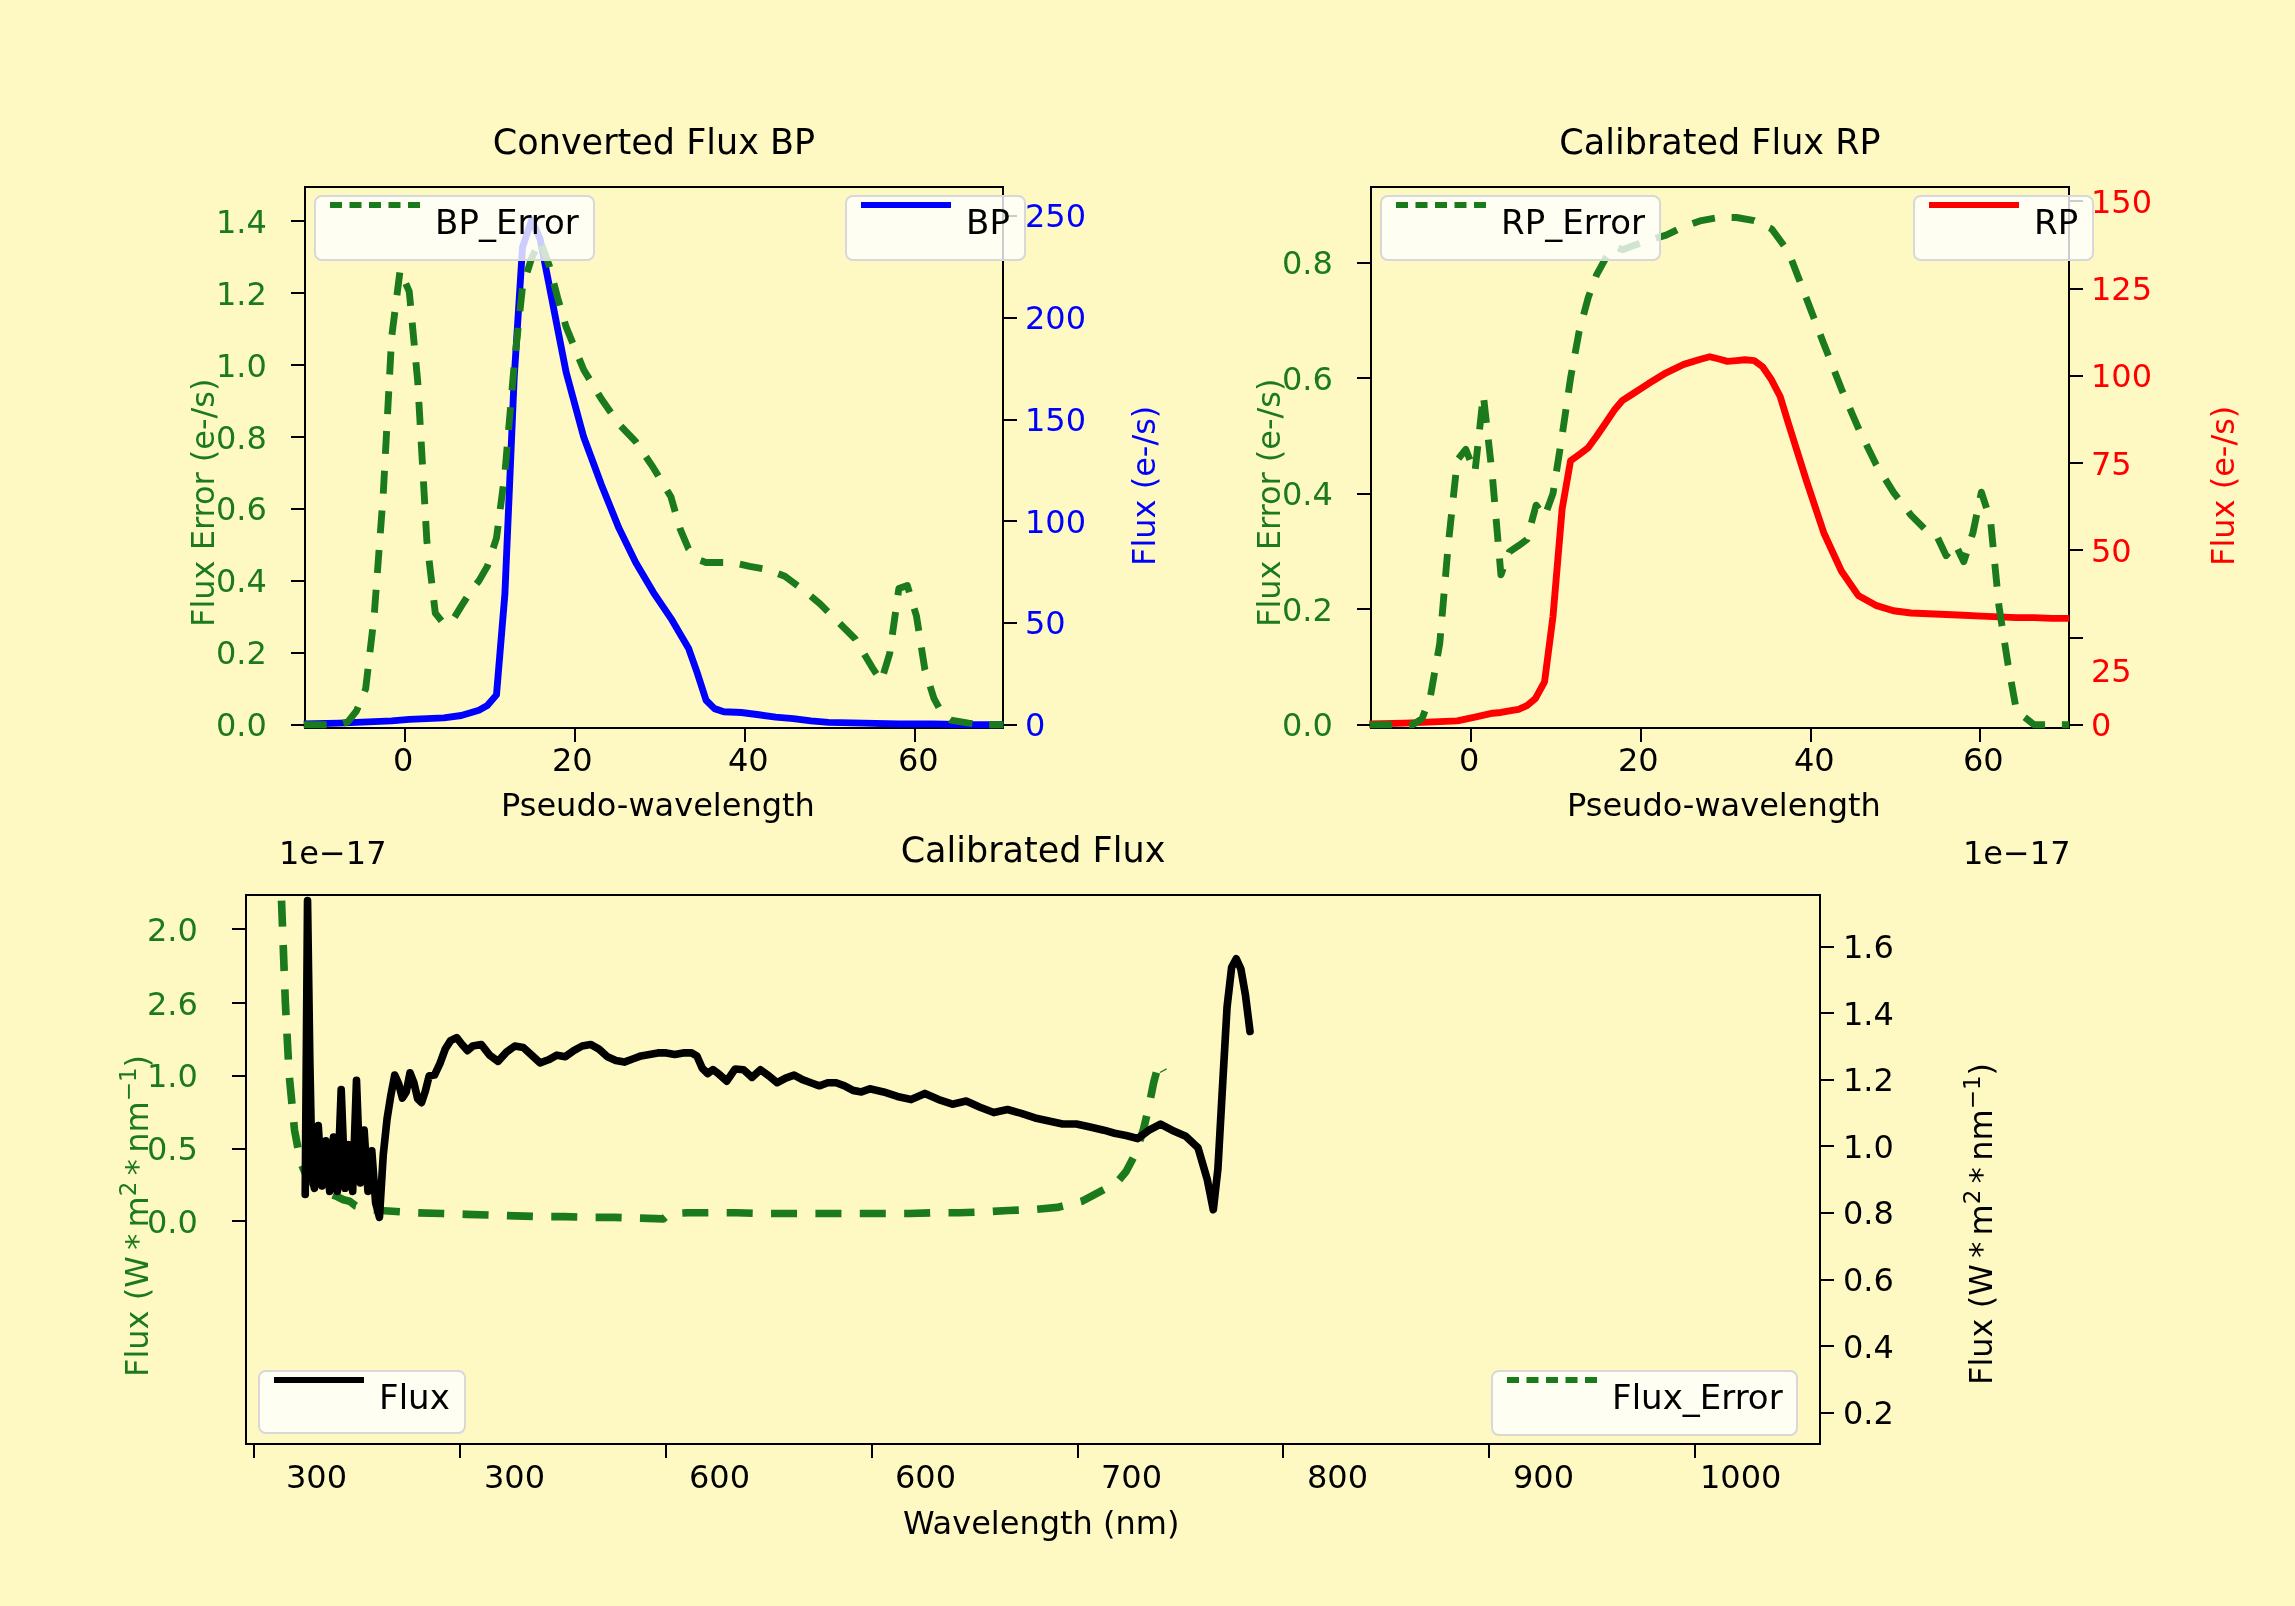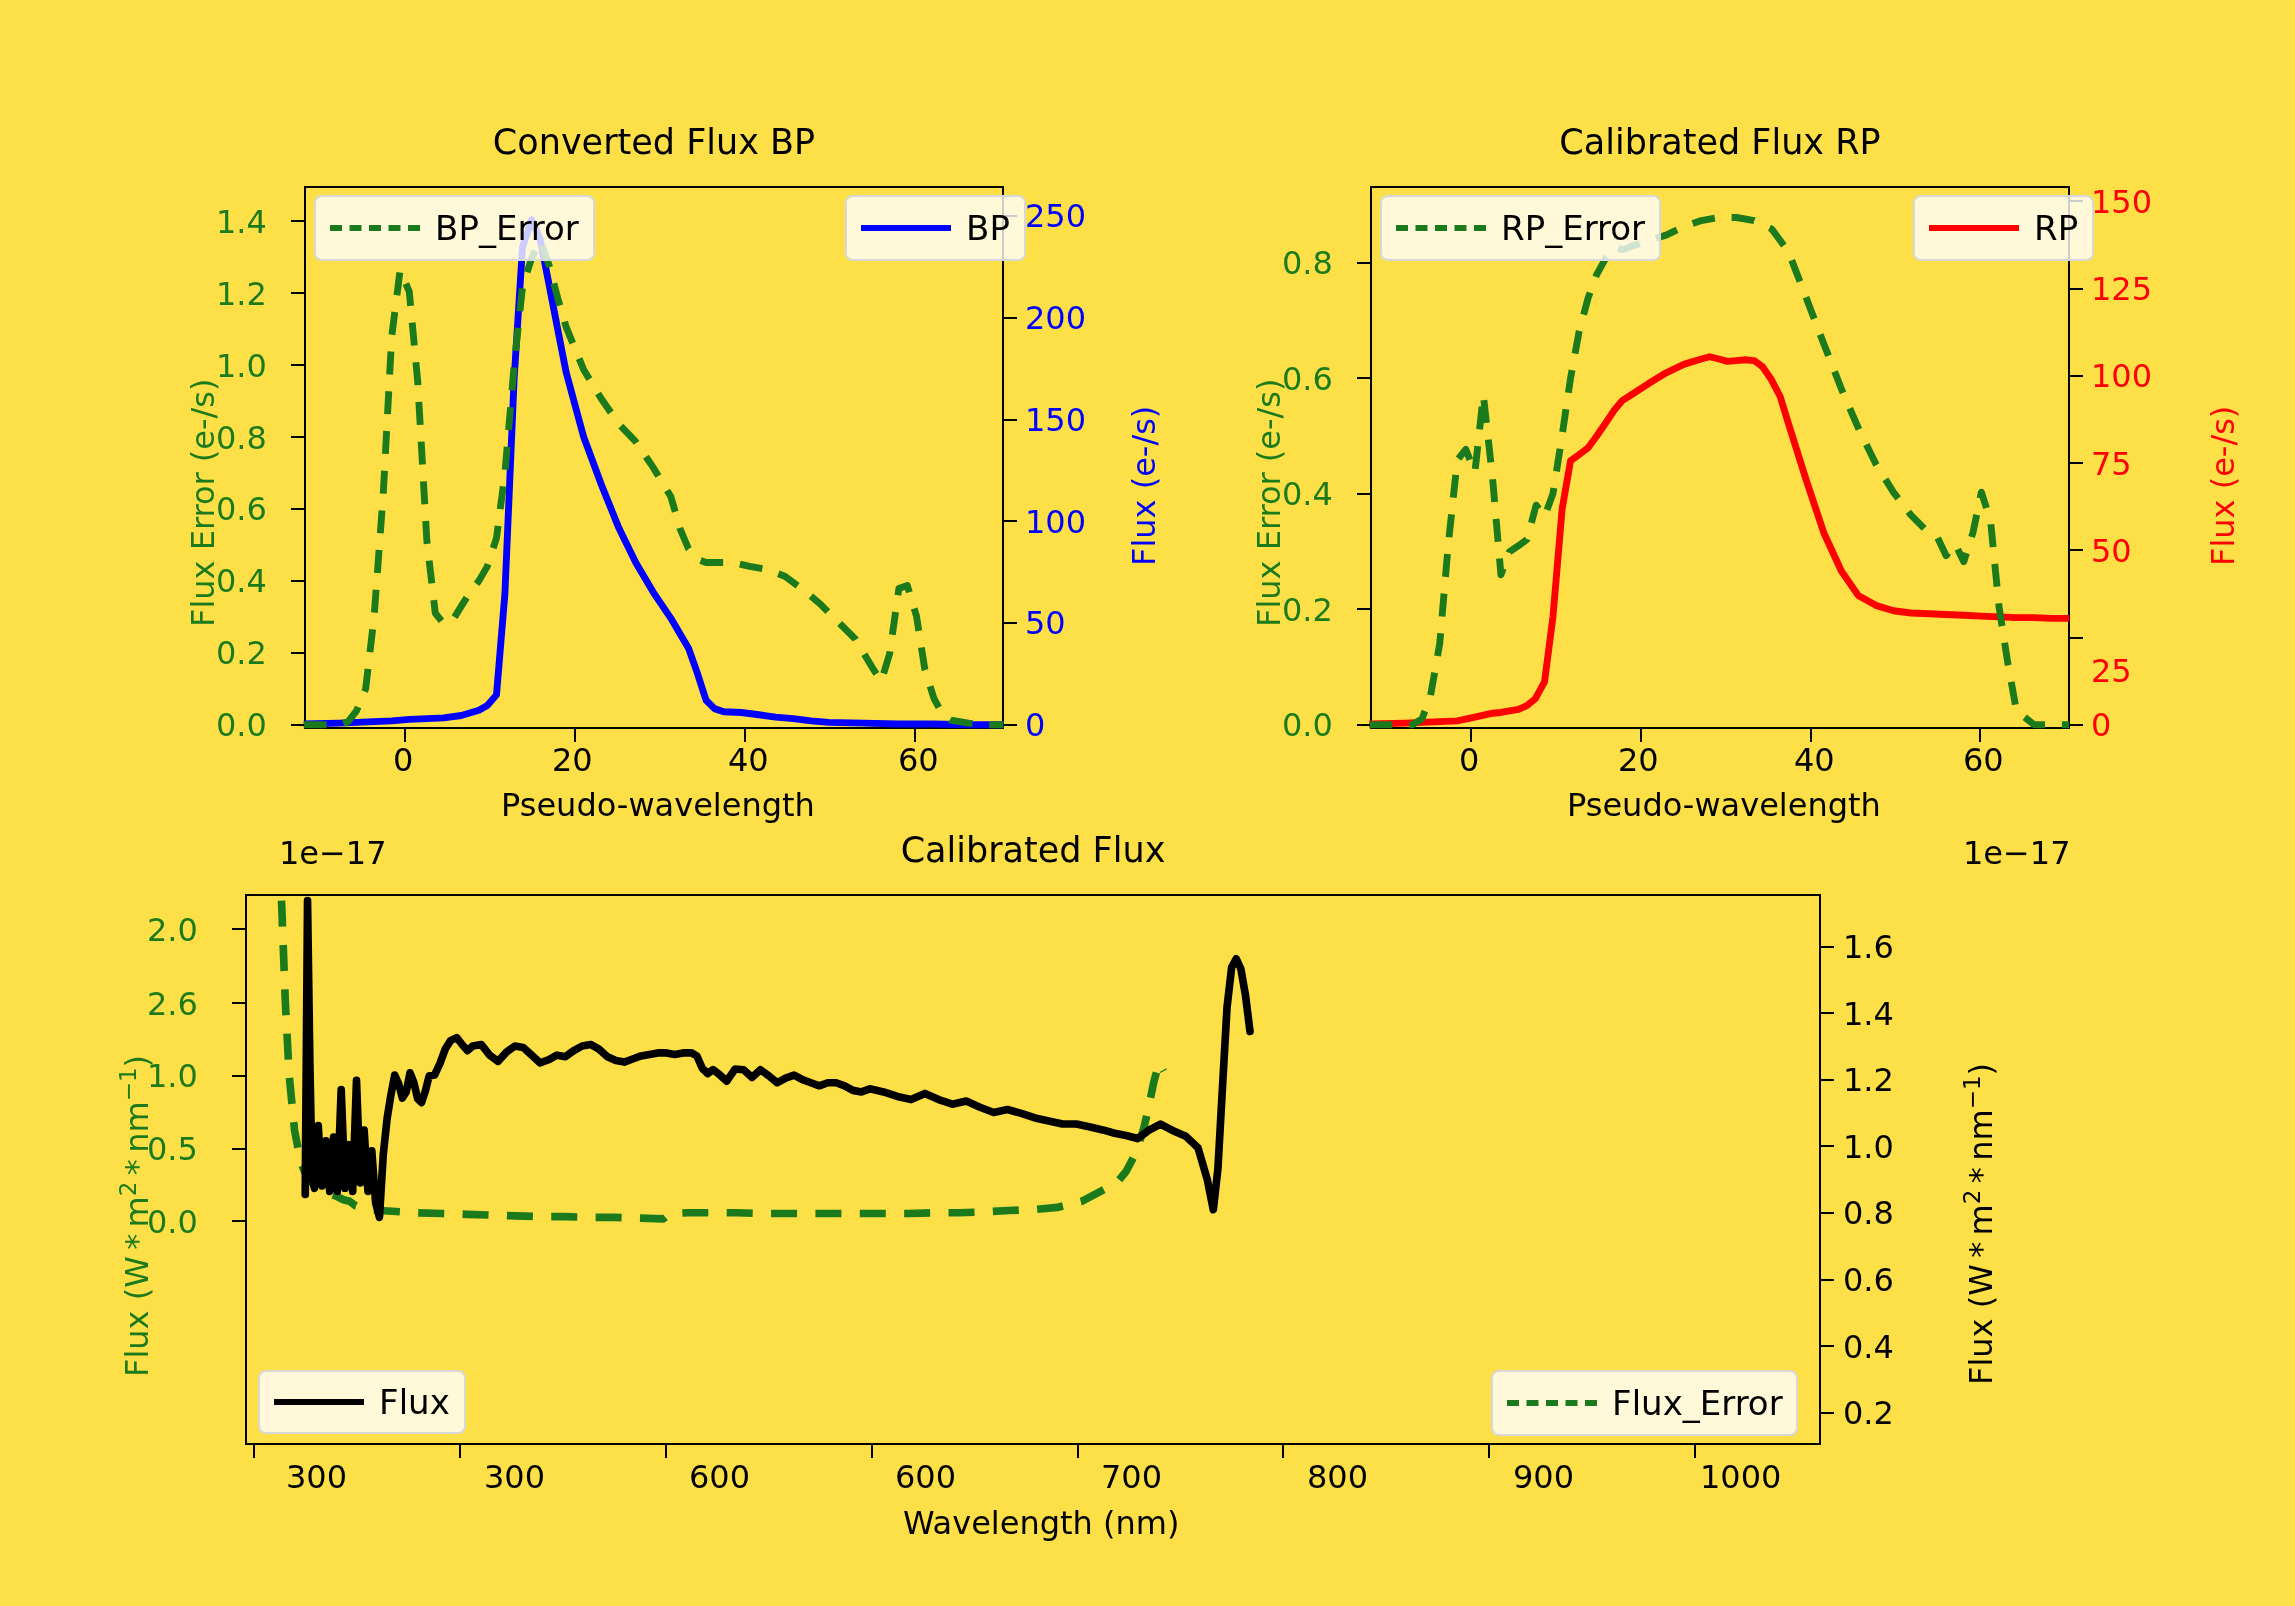--- a/index.html
+++ b/index.html
@@ -1,30 +1,30 @@
 <!DOCTYPE html>
 <html style="font-size:12.2px"><head>
 <meta charset="utf-8">
 <style>
   html,body{margin:0;padding:0;background:#fff;}
   body{width:2295px;height:1607px;font-family:"DejaVu Sans",sans-serif;overflow:hidden;}
-  .fig{position:relative;width:2295px;height:1607px;background:#fde047;}
+  .fig{position:relative;width:2295px;height:1607px;background:#fef9c3;}
   .panel{position:absolute;}
   .axes{position:absolute;border:2.3px solid #000;background:transparent;box-sizing:border-box;}
   .title{position:absolute;text-align:center;color:#000;font-size:35px;white-space:nowrap;}
   .tick-lbl{position:absolute;font-size:32px;white-space:nowrap;}
   .green{color:#1b7a1b;}
   .blue{color:#0000ff;}
   .red{color:#ff0000;}
   .black{color:#000000;}
   .axlabel{position:absolute;font-size:32px;white-space:nowrap;}
   .vert{transform-origin:0 0;}
   .tickmark{position:absolute;background:#000;}
   .legend{position:absolute;border:2.3px solid #d8d8d8;border-radius:7.7px;
-          background:rgba(255,255,255,0.80);display:flex;align-items:center;
+          background:rgba(255,255,255,0.80);display:flex;
           padding:4.6px 13.8px;box-sizing:border-box;}
   .legend .lbl{font-size:34px;color:#000;white-space:nowrap;margin-left:15.3px;}
   .lsample{width:90px;height:0;position:relative;}
   .lsample.solid{border-top:6.9px solid currentColor;}
   .lsample.dashed{border-top:6.9px dashed currentColor;}
   .scale-note{position:absolute;font-size:32px;color:#000;white-space:nowrap;}
   svg{position:absolute;left:0;top:0;overflow:visible;}
   .exp{font-size:0.72em;vertical-align:super;}
 </style>
 </head>

